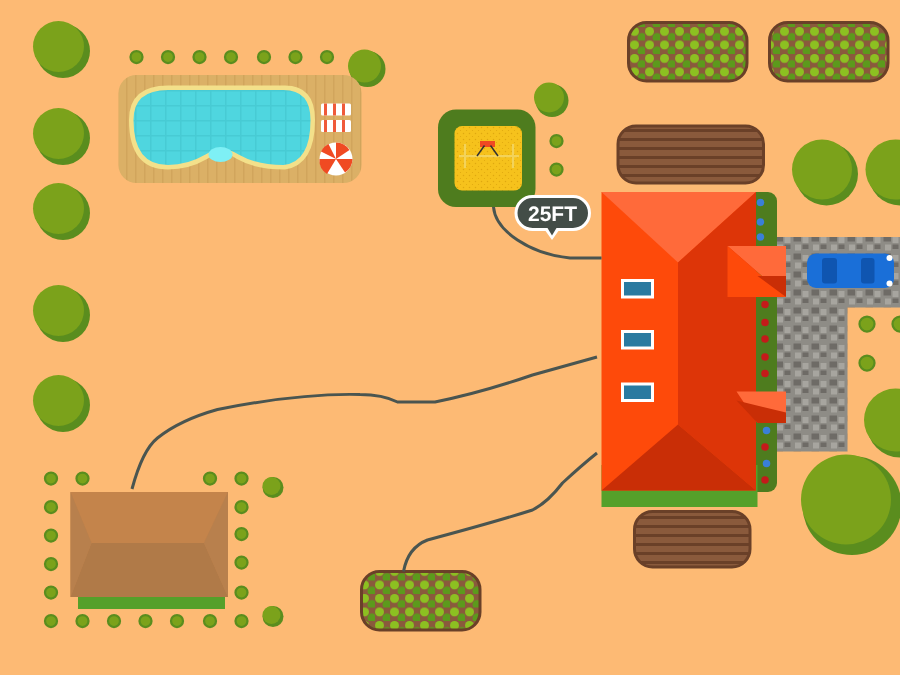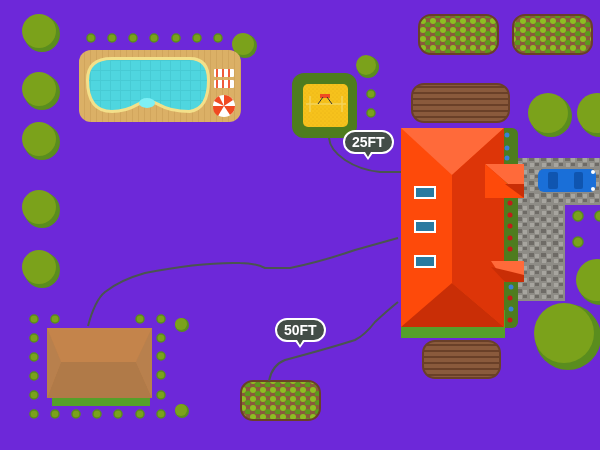--- a/index.html
+++ b/index.html
@@ -1,17 +1,17 @@
 <!DOCTYPE html>
 <html><head>
 <meta charset="utf-8">
 <style>
   html, body { margin: 0; padding: 0; }
   body { width: 600px; height: 450px; overflow: hidden; font-family: "Liberation Sans", sans-serif; }
-  #map { position: relative; width: 600px; height: 450px; background: #6d28d9; overflow: hidden; }
+  #map { position: relative; width: 600px; height: 450px; background: #fdba74; overflow: hidden; }
   svg { position: absolute; left: 0; top: 0; }
   .label {
     position: absolute; background: #434d47; color: #fff; border: 2px solid #fff;
     border-radius: 12px; font-family: "Liberation Sans", sans-serif; font-weight: bold;
     font-size: 14px; height: 20px; line-height: 20px; padding: 0 7px; text-align: center;
     box-sizing: content-box; cursor: pointer;
   }
   .label::after {
     content: ""; position: absolute; left: 50%; bottom: -8px; margin-left: -5px;
     border-left: 5px solid transparent; border-right: 5px solid transparent; border-top: 7px solid #fff;
@@ -267,14 +267,13 @@
   <rect x="241" y="381" width="79" height="39" rx="12" fill="url(#veg)" stroke="#6a4028" stroke-width="2"></rect>
 
   <g fill="none" stroke="#4a5550" stroke-width="2">
     <path d="M329,138 Q330,150 345,160 Q360,170 380,172 L401,172"></path>
     <path d="M88,326 Q95,300 105,292 Q120,280 145,273 Q200,262 240,263 Q255,263 265,268 L290,268 Q320,262 355,250 Q380,243 398,238"></path>
     <path d="M269,381 Q272,365 285,360 Q330,348 355,340 Q365,335 375,322 Q388,310 398,302"></path>
   </g>
 </svg>
 
 <div class="label" style="left:343px; top:130px;">25FT</div>
-<div class="label" style="left:275px; top:318px;">50FT</div>
 </div>
 
 </body></html>

